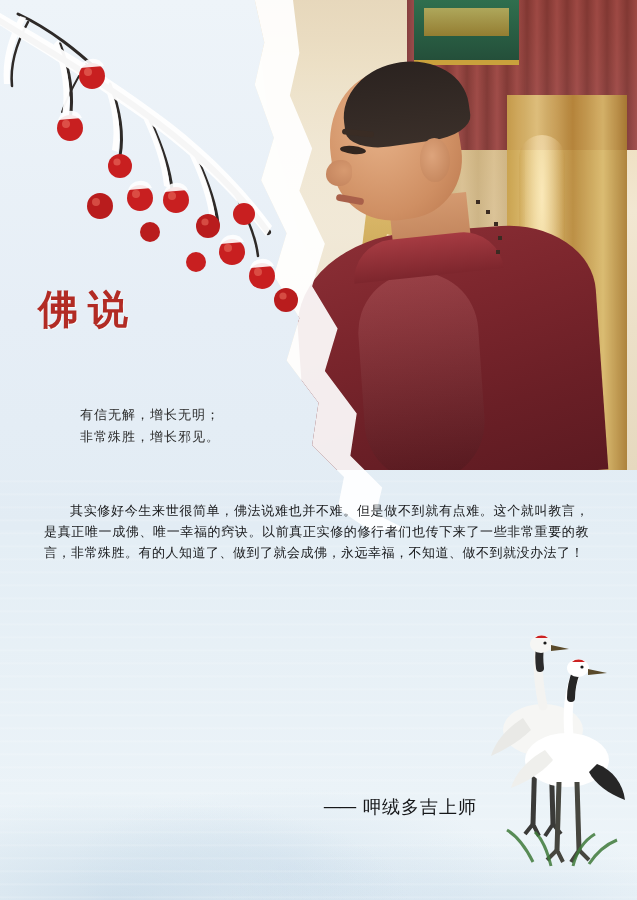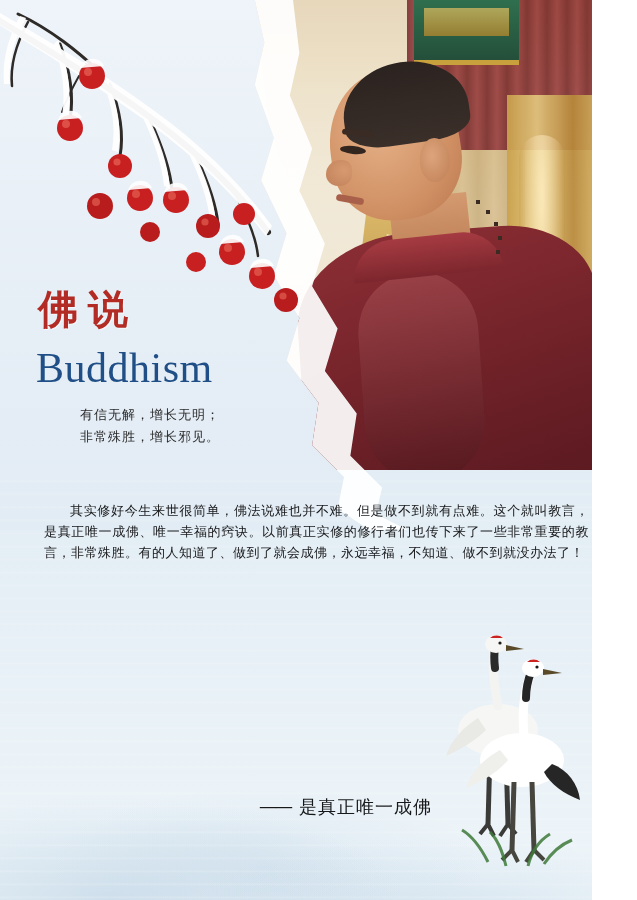--- a/index.html
+++ b/index.html
@@ -2,21 +2,21 @@
 <html><head>
 <meta charset="utf-8">
 <style>
   html, body {
     margin: 0;
     padding: 0;
     background: #ffffff;
   }
   #poster {
     position: relative;
-    width: 592px;
+    width: 637px;
     height: 900px;
     overflow: hidden;
     font-family: "Liberation Serif", serif;
     background: #f9a8d4;
   }
 
   
   .bg-base {
     position: absolute;
     inset: 0;
@@ -377,31 +377,30 @@
       <path d="M80 68 a13 13 0 0 1 24 -2 l-24 2 Z"></path>
       <path d="M58 120 a13 13 0 0 1 24 -2 l-24 2 Z"></path>
       <path d="M128 190 a13 13 0 0 1 24 -2 l-24 2 Z"></path>
       <path d="M164 192 a13 13 0 0 1 24 -2 l-24 2 Z"></path>
       <path d="M220 244 a13 13 0 0 1 24 -2 l-24 2 Z"></path>
       <path d="M250 268 a13 13 0 0 1 24 -2 l-24 2 Z"></path>
     </g>
   </svg>
 
   <div class="zh-title">佛说</div>
-  <div class="en-title">Buddhism</div>
 
   <div class="couplet">
     <div>有信无解，增长无明；</div>
     <div>非常殊胜，增长邪见。</div>
   </div>
 
   <div class="body-text">其实修好今生来世很简单，佛法说难也并不难。但是做不到就有点难。这个就叫教言，是真正唯一成佛、唯一幸福的窍诀。以前真正实修的修行者们也传下来了一些非常重要的教言，非常殊胜。有的人知道了、做到了就会成佛，永远幸福，不知道、做不到就没办法了！</div>
 
   <div class="signature">
-    <span class="dash">——</span><span>是真正唯一成佛</span>
+    <span class="dash">——</span><span>呷绒多吉上师</span>
   </div>
 
   <svg class="cranes" viewBox="0 0 180 270">
 
     <g>
       <ellipse cx="96" cy="120" rx="40" ry="26" fill="#f6f6f4"></ellipse>
       <path d="M76 108 C 60 118, 48 132, 44 146 C 58 140, 74 130, 84 120 Z" fill="#e9e9e6"></path>
       <path d="M124 124 C 140 128, 152 140, 156 156 C 140 152, 126 142, 118 132 Z" fill="#2b2b2b"></path>
       <path d="M96 96 C 92 76, 90 56, 92 42" stroke="#f3f3f1" stroke-width="9" fill="none" stroke-linecap="round"></path>
       <path d="M93 58 C 92 50, 92 44, 93 38" stroke="#2b2b2b" stroke-width="8" fill="none" stroke-linecap="round"></path>

